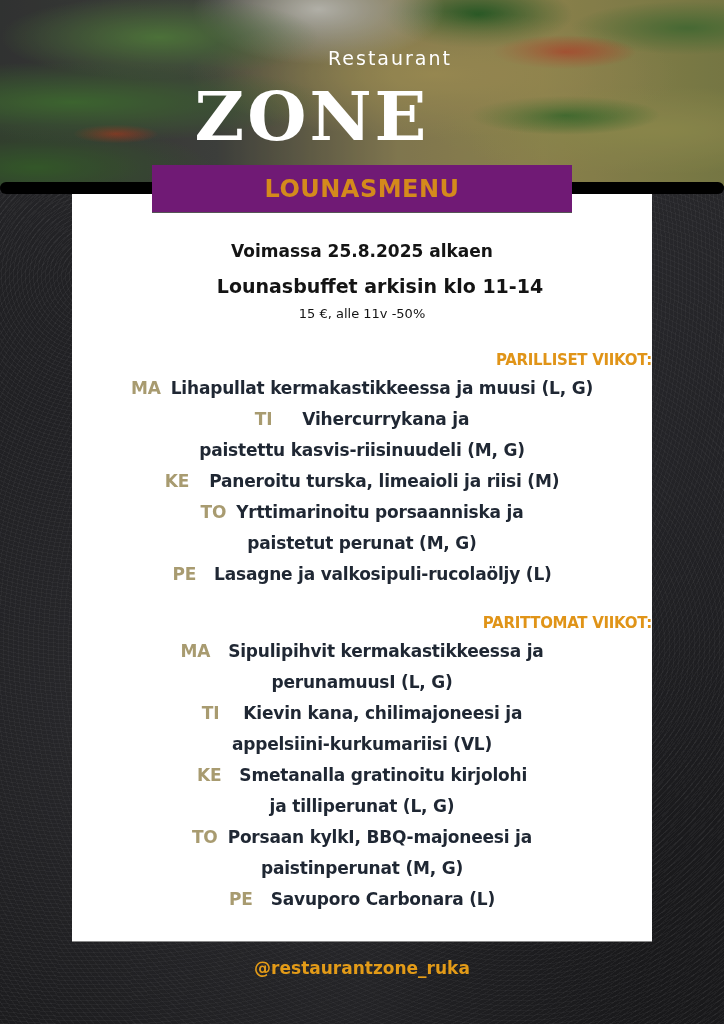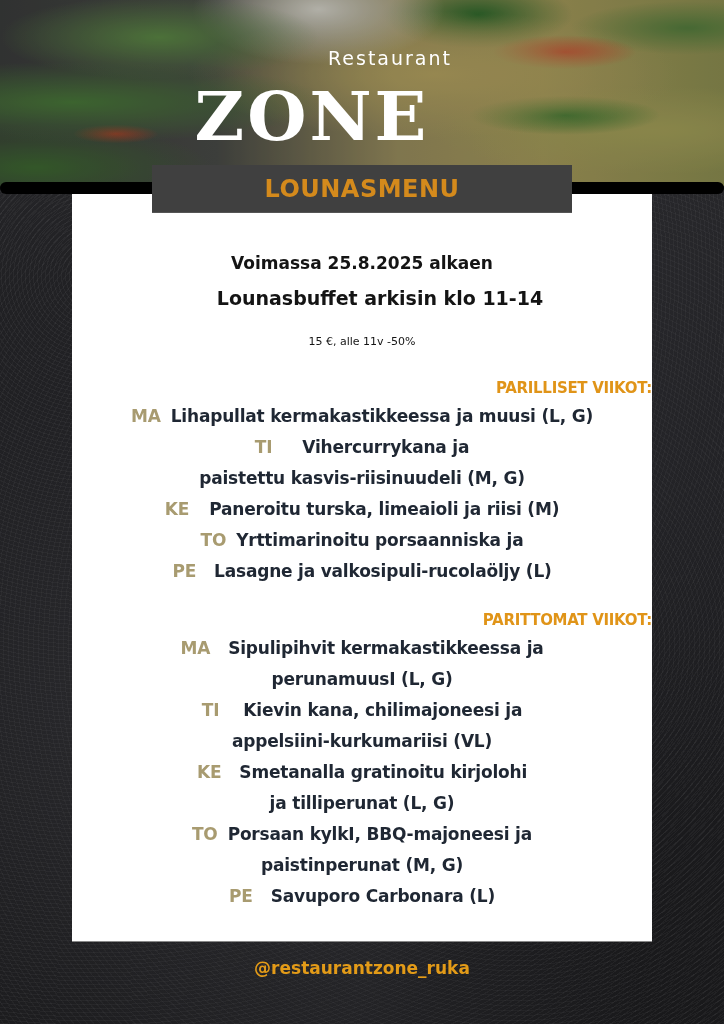--- a/index.html
+++ b/index.html
@@ -52,44 +52,44 @@
     color: #ffffff; font-family: "DejaVu Serif", "Liberation Serif", serif;
     font-weight: bold; font-size: 68px; letter-spacing: 3px; line-height: 76px;
     z-index: 2;
   }
   .hero-bar {
     position: absolute; left: 0; top: 182px; width: 724px; height: 12px;
     background: #000; border-radius: 6px; z-index: 3;
   }
   .title-banner {
     position: absolute; left: 152px; top: 165px; width: 420px; height: 48px;
-    background: #404040; z-index: 5; display: flex; align-items: center; justify-content: center;
+    background: #701a75; z-index: 5; display: flex; align-items: center; justify-content: center;
     border-bottom: 1px solid #555;
   }
   .title-banner span {
     color: #d48a1c; font-family: "DejaVu Sans", sans-serif; font-weight: bold;
     font-size: 24px; letter-spacing: 0.5px;
   }
   .card {
     position: absolute; left: 72px; top: 194px; width: 580px; height: 748px;
     background: #ffffff; z-index: 4;
     border-bottom: 1px solid #888;
   }
   .content {
     position: absolute; left: 72px; top: 230px; width: 580px; z-index: 6;
     text-align: center; color: #141414;
   }
   .valid {
-    font-weight: bold; font-size: 17px; height: 34px; line-height: 34px; margin-top: 16px;
+    font-weight: bold; font-size: 17px; height: 34px; line-height: 34px; margin-top: 4px;
   }
   .buffet {
     font-weight: bold; font-size: 19px; height: 28px; line-height: 28px; margin-top: 4px; padding-left: 36px;
   }
   .price {
-    font-size: 11px; height: 28px; line-height: 28px; margin-top: 16px;
+    font-size: 13px; height: 28px; line-height: 28px;
   }
   .week-title {
     color: #e09418; font-weight: bold; font-size: 15px; height: 26px; line-height: 26px;
     margin-top: 19px; letter-spacing: -0.3px; text-align: right;
   }
   .week-title.second { margin-top: 20px; }
   .line {
     font-weight: bold; font-size: 17px; height: 31px; line-height: 31px; color: #1f2733;
     white-space: nowrap; letter-spacing: -0.2px;
   }
@@ -130,20 +130,21 @@
   <div class="line">
     <span class="day" style="margin-right:30px">TI</span><span>Vihercurrykana ja</span>
   </div>
   <div class="line">paistettu kasvis-riisinuudeli (M, G)</div>
   <div class="line">
     <span class="day" style="margin-right:20px">KE</span><span>Paneroitu turska, limeaioli ja riisi (M)</span>
   </div>
   <div class="line">
     <span class="day">TO</span><span>Yrttimarinoitu porsaanniska ja</span>
   </div>
+  <div class="line">paistetut perunat (M, G)</div>
   <div class="line">
     <span class="day" style="margin-right:18px">PE</span><span>Lasagne ja valkosipuli-rucolaöljy (L)</span>
   </div>
 
   <div class="week-title second">PARITTOMAT VIIKOT:</div>
 
   <div class="line">
     <span class="day" style="margin-right:18px">MA</span><span>Sipulipihvit kermakastikkeessa ja</span>
   </div>
   <div class="line">perunamuusI (L, G)</div>

